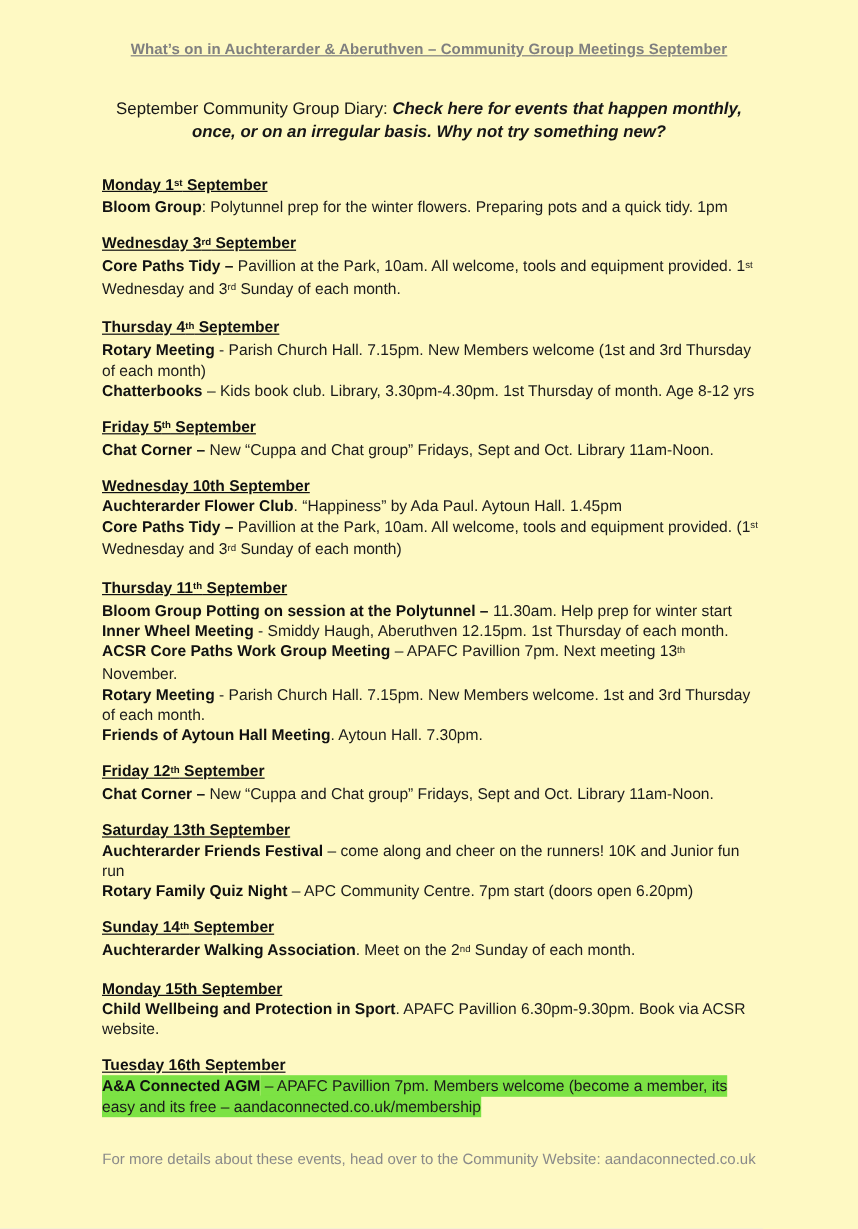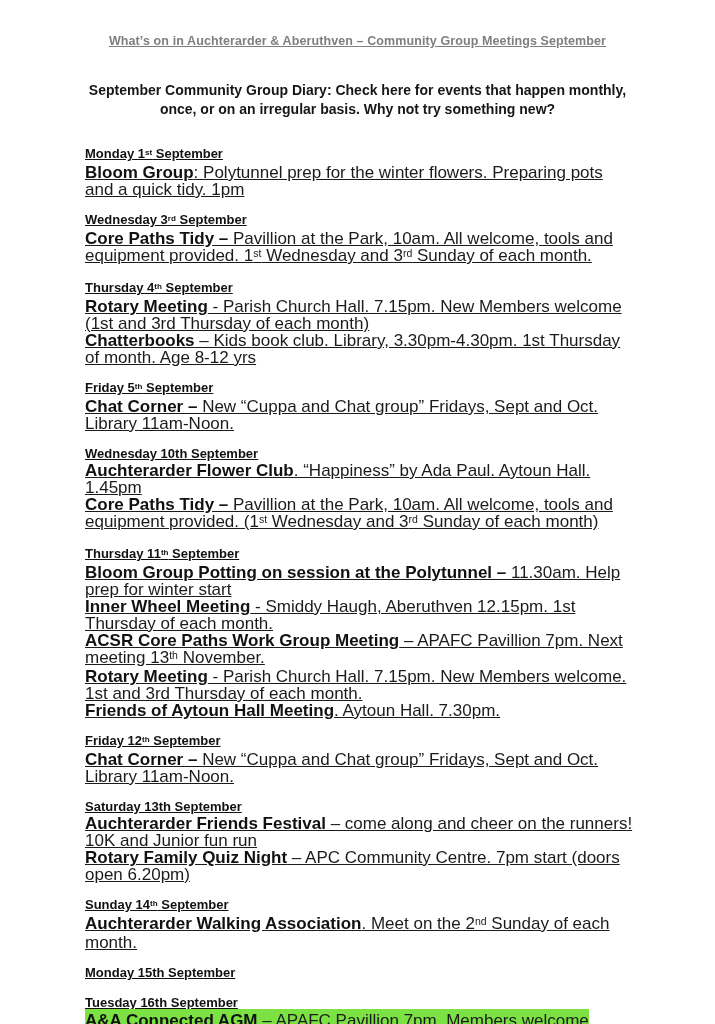--- a/index.html
+++ b/index.html
@@ -1,39 +1,39 @@
 <!DOCTYPE html>
 <html style="--hl: #7ce244; --title-color: #7f7f7f; --footer-color: #8a8a8a;"><head>
 <meta charset="utf-8">
 <style>
   html,body{margin:0;padding:0;background:#e9e9e9;}
   .page{
-    width:715px;height:1024px;background:#ffffff;margin:0 auto;
+    width:715px;height:1024px;background:#fef9c3;margin:0 auto;
     font-family:"Liberation Sans","DejaVu Sans",sans-serif;
     color:#1b1b1b;box-sizing:border-box;
     padding:34px 0 0 0;position:relative;overflow:hidden;
   }
   .doc-title{
     text-align:center;font-size:12.5px;font-weight:bold;
     color:var(--title-color,#7f7f7f);text-decoration:underline;
     letter-spacing:.1px;
   }
   .subtitle{
     width:560px;margin:33px auto 0 auto;text-align:center;
     font-size:14px;line-height:19px;color:#161616;
   }
-  .sub-bold{font-weight:bold;text-align:right;}
-  .sub-italic{font-weight:600;}
+  .sub-bold{font-weight:normal;text-align:right;}
+  .sub-italic{font-style:italic;font-weight:600;}
   .sections{width:548px;margin:26px 0 0 85px;}
   .section{margin:0 0 13px 0;}
   .date-heading{
     font-size:13px;line-height:17px;font-weight:bold;
     text-decoration:underline;color:#111111;
   }
-  .event-line{font-size:17px;line-height:17px;color:#1b1b1b;text-decoration:underline;}
+  .event-line{font-size:13px;line-height:17px;color:#1b1b1b;}
   .event-line .b{font-weight:bold;color:#111111;}
   .sup{font-size:0.62em;position:relative;top:-0.42em;text-align:right;}
   .hl{background:var(--hl,#7ce244);padding:1.5px 0;}
   .footer{
     margin-top:29px;text-align:center;font-size:12.5px;
     color:var(--footer-color,#8a8a8a);
   }
 </style>
 </head>
 <body>
@@ -84,20 +84,21 @@
         <div class="date-heading"><span>Saturday 13th September</span></div>
         <div class="event-line"><span class="b">Auchterarder Friends Festival</span><span> – come along and cheer on the runners! 10K and Junior fun run</span></div>
         <div class="event-line"><span class="b">Rotary Family Quiz Night</span><span> – APC Community Centre. 7pm start (doors open 6.20pm)</span></div>
       </div>
       <div class="section">
         <div class="date-heading"><span>Sunday 14</span><span class="sup">th</span><span> September</span></div>
         <div class="event-line"><span class="b">Auchterarder Walking Association</span><span>. Meet on the 2</span><span class="sup">nd</span><span> Sunday of each month.</span></div>
       </div>
       <div class="section">
         <div class="date-heading"><span>Monday 15th September</span></div>
+        <div class="event-line"><span class="b">Child Wellbeing and Protection in Sport</span><span>. APAFC Pavillion 6.30pm-9.30pm. Book via ACSR website.</span></div>
       </div>
       <div class="section">
         <div class="date-heading"><span>Tuesday 16th September</span></div>
         <div class="event-line"><span class="b hl">A&amp;A Connected AGM</span><span class="hl"> – APAFC Pavillion 7pm. Members welcome (become a member, its easy and its free – aandaconnected.co.uk/membership</span></div>
       </div>
     </div>
 
   <div class="footer">For more details about these events, head over to the Community Website: aandaconnected.co.uk</div>
 </div>
 

